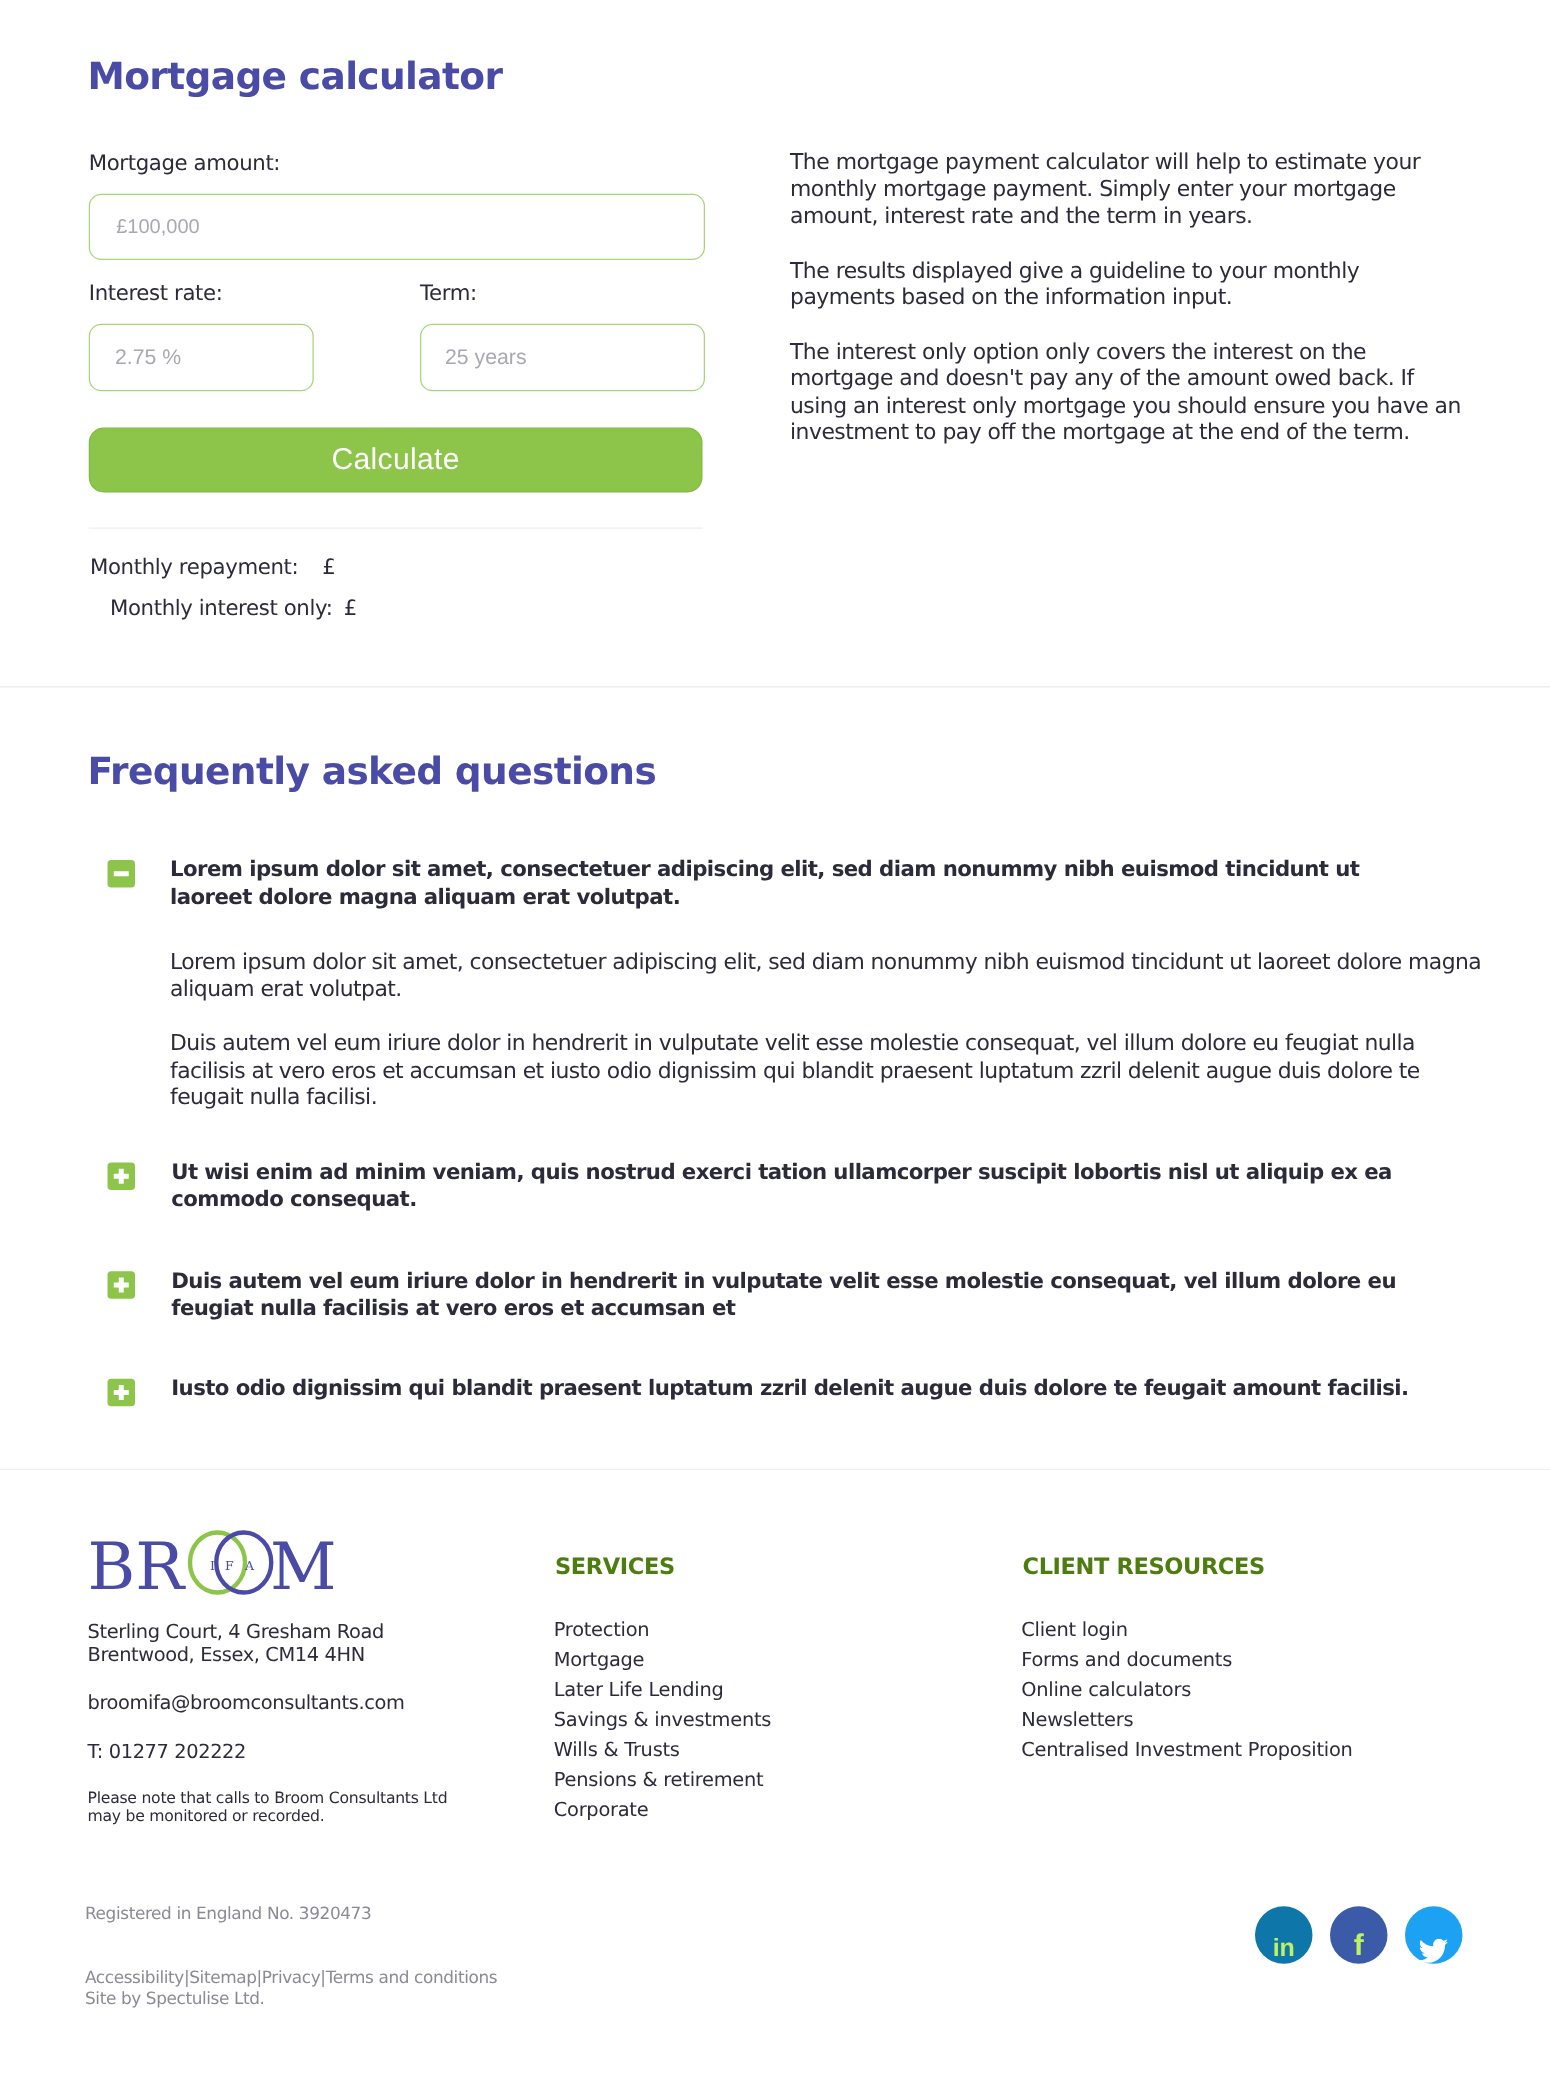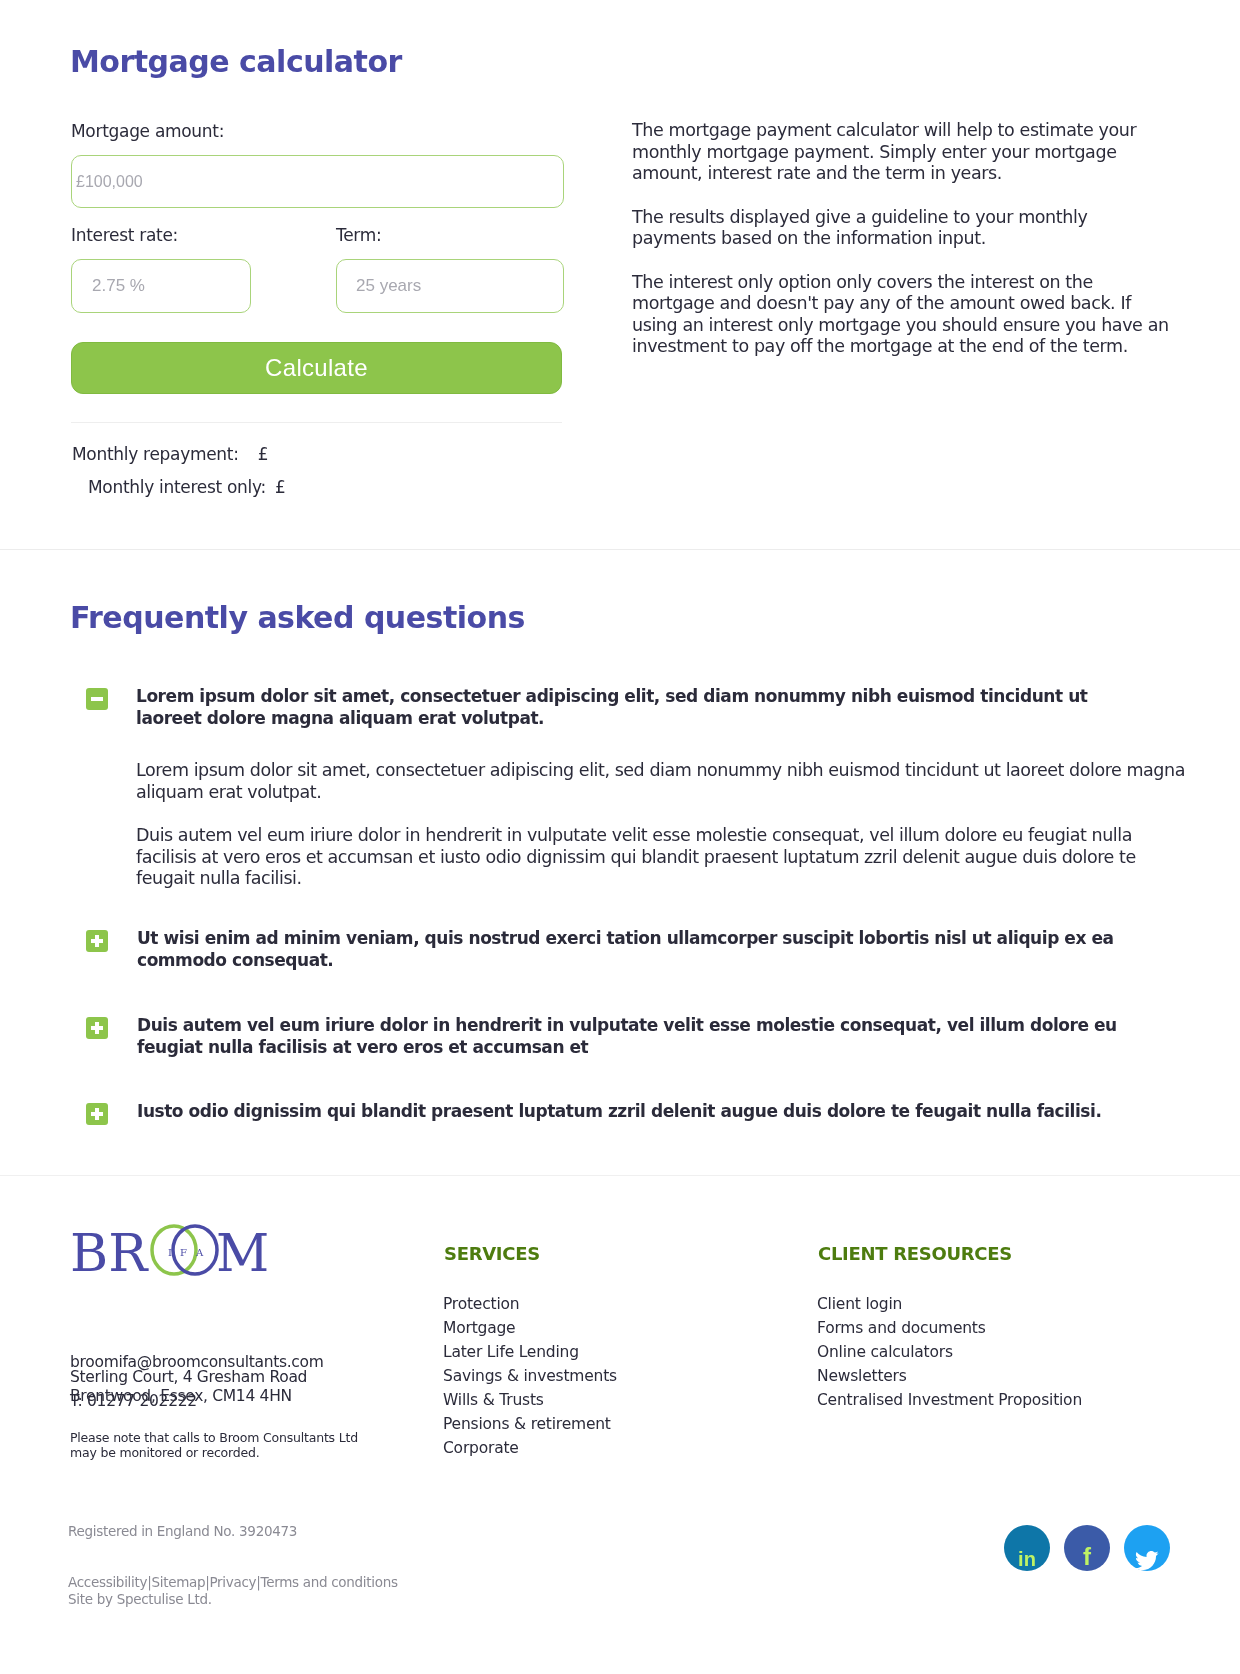--- a/index.html
+++ b/index.html
@@ -23,21 +23,21 @@
   .label { font-size: 17px; color: #2b2b3a; letter-spacing: -0.3px; }
 
   .input {
     position: absolute;
     border: 1.5px solid #a9d47a;
     border-radius: 10px;
     background: #fff;
     font-family: "Liberation Sans", sans-serif;
     font-size: 16px;
     color: #a8a8b0;
-    padding-left: 4px;
+    padding-left: 21px;
     display: flex; align-items: center;
     outline: none;
   }
   .input::placeholder { color: #a8a8b0; }
 
   .calc-btn {
     position: absolute;
     left: 71px; top: 342px; width: 491px; height: 52px;
     background: #8dc54b;
     border: 1.5px solid #80ba40;
@@ -169,41 +169,41 @@
     <div class="faq-q">Duis autem vel eum iriure dolor in hendrerit in vulputate velit esse molestie consequat, vel illum dolore eu feugiat nulla facilisis at vero eros et accumsan et</div>
   </div>
 
   <div class="faq-item" style="top:1101px;">
     <div class="faq-toggle">
       <svg width="22" height="22" viewBox="0 0 22 22">
         <rect x="5" y="9" width="12" height="4" fill="#ffffff"></rect>
         <rect x="9" y="5" width="4" height="12" fill="#ffffff"></rect>
       </svg>
     </div>
-    <div class="faq-q" style="width:1100px;">Iusto odio dignissim qui blandit praesent luptatum zzril delenit augue duis dolore te feugait nulla facilisi.</div>
+    <div class="faq-q" style="width:1100px;">Iusto odio dignissim qui blandit praesent luptatum zzril delenit augue duis dolore te feugait amount facilisi.</div>
   </div>
 </section>
 
 <div class="divider-full2"></div>
 
 <footer>
 
   <div class="abs" style="left:70px; top:1222px; width:200px; height:56px;">
     <svg width="200" height="56" viewBox="0 0 200 56">
       <text x="0" y="49" font-family="DejaVu Serif, serif" font-size="52" fill="#4a4ba6">BR</text>
       <ellipse cx="104" cy="28" rx="22" ry="24" fill="none" stroke="#8dc54b" stroke-width="3.5"></ellipse>
       <ellipse cx="125" cy="28" rx="22" ry="24" fill="none" stroke="#4a4ba6" stroke-width="3.5"></ellipse>
       <text x="98" y="34" font-family="DejaVu Serif, serif" font-size="10" fill="#4a4ba6">I</text>
       <text x="110" y="34" font-family="DejaVu Serif, serif" font-size="10" fill="#4a4ba6">F</text>
       <text x="126" y="34" font-family="DejaVu Serif, serif" font-size="10" fill="#4a4ba6">A</text>
       <text x="146" y="49" font-family="DejaVu Serif, serif" font-size="52" fill="#4a4ba6">M</text>
     </svg>
   </div>
 
-  <div class="abs footer-text" style="left:70px; top:1368px; line-height:19px;">
+  <div class="abs footer-text" style="left:70px; top:1296px; line-height:19px;">
     <div>Sterling Court, 4 Gresham Road</div>
     <div>Brentwood, Essex, CM14 4HN</div>
   </div>
   <a class="abs footer-text" style="left:70px; top:1353px; text-decoration:none;">broomifa@broomconsultants.com</a>
   <a class="abs footer-text" style="left:70px; top:1392px; text-decoration:none;">T: 01277 202222</a>
   <div class="abs" style="left:70px; top:1430px; font-size:12.5px; line-height:15px; color:#2b2b3a; letter-spacing:-0.2px;">
     <div>Please note that calls to Broom Consultants Ltd</div>
     <div>may be monitored or recorded.</div>
   </div>
 

